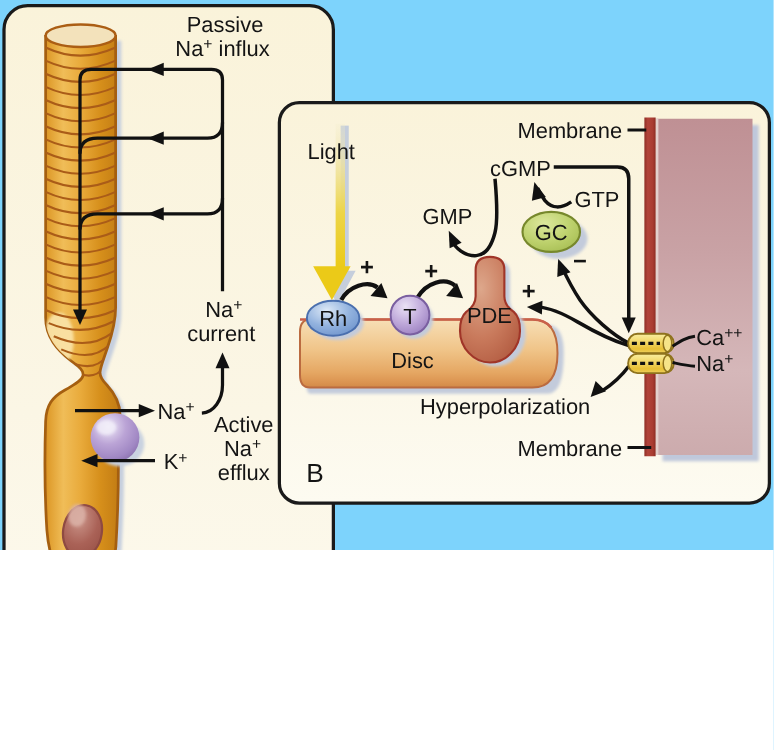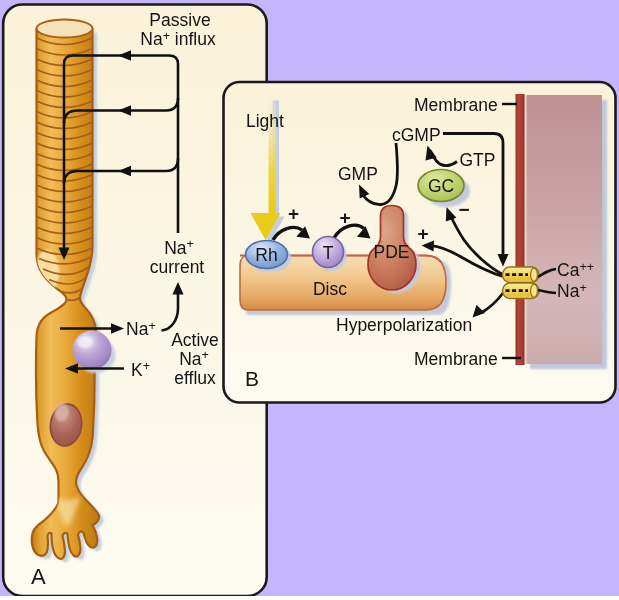--- a/index.html
+++ b/index.html
@@ -1,16 +1,16 @@
 <!DOCTYPE html>
 <html><head>
 <meta charset="utf-8">
 <style>
 html,body{margin:0;padding:0;background:#ffffff;}
-#wrap{position:relative;width:619px;height:596px;background:#c4b5fd;overflow:hidden;}
+#wrap{position:relative;width:619px;height:440px;background:#7dd3fc;overflow:hidden;}
 text{font-family:"Liberation Sans",sans-serif;fill:#141414;}
 </style>
 </head>
 <body>
 <div id="wrap">
 <svg width="619" height="600" viewBox="0 0 619 600">
 <defs>
 <linearGradient id="gpan" x1="0" y1="0" x2="0" y2="1">
  <stop offset="0" stop-color="#faf3da"></stop>
           <stop offset="0.55" stop-color="#fbf6e5"></stop>

